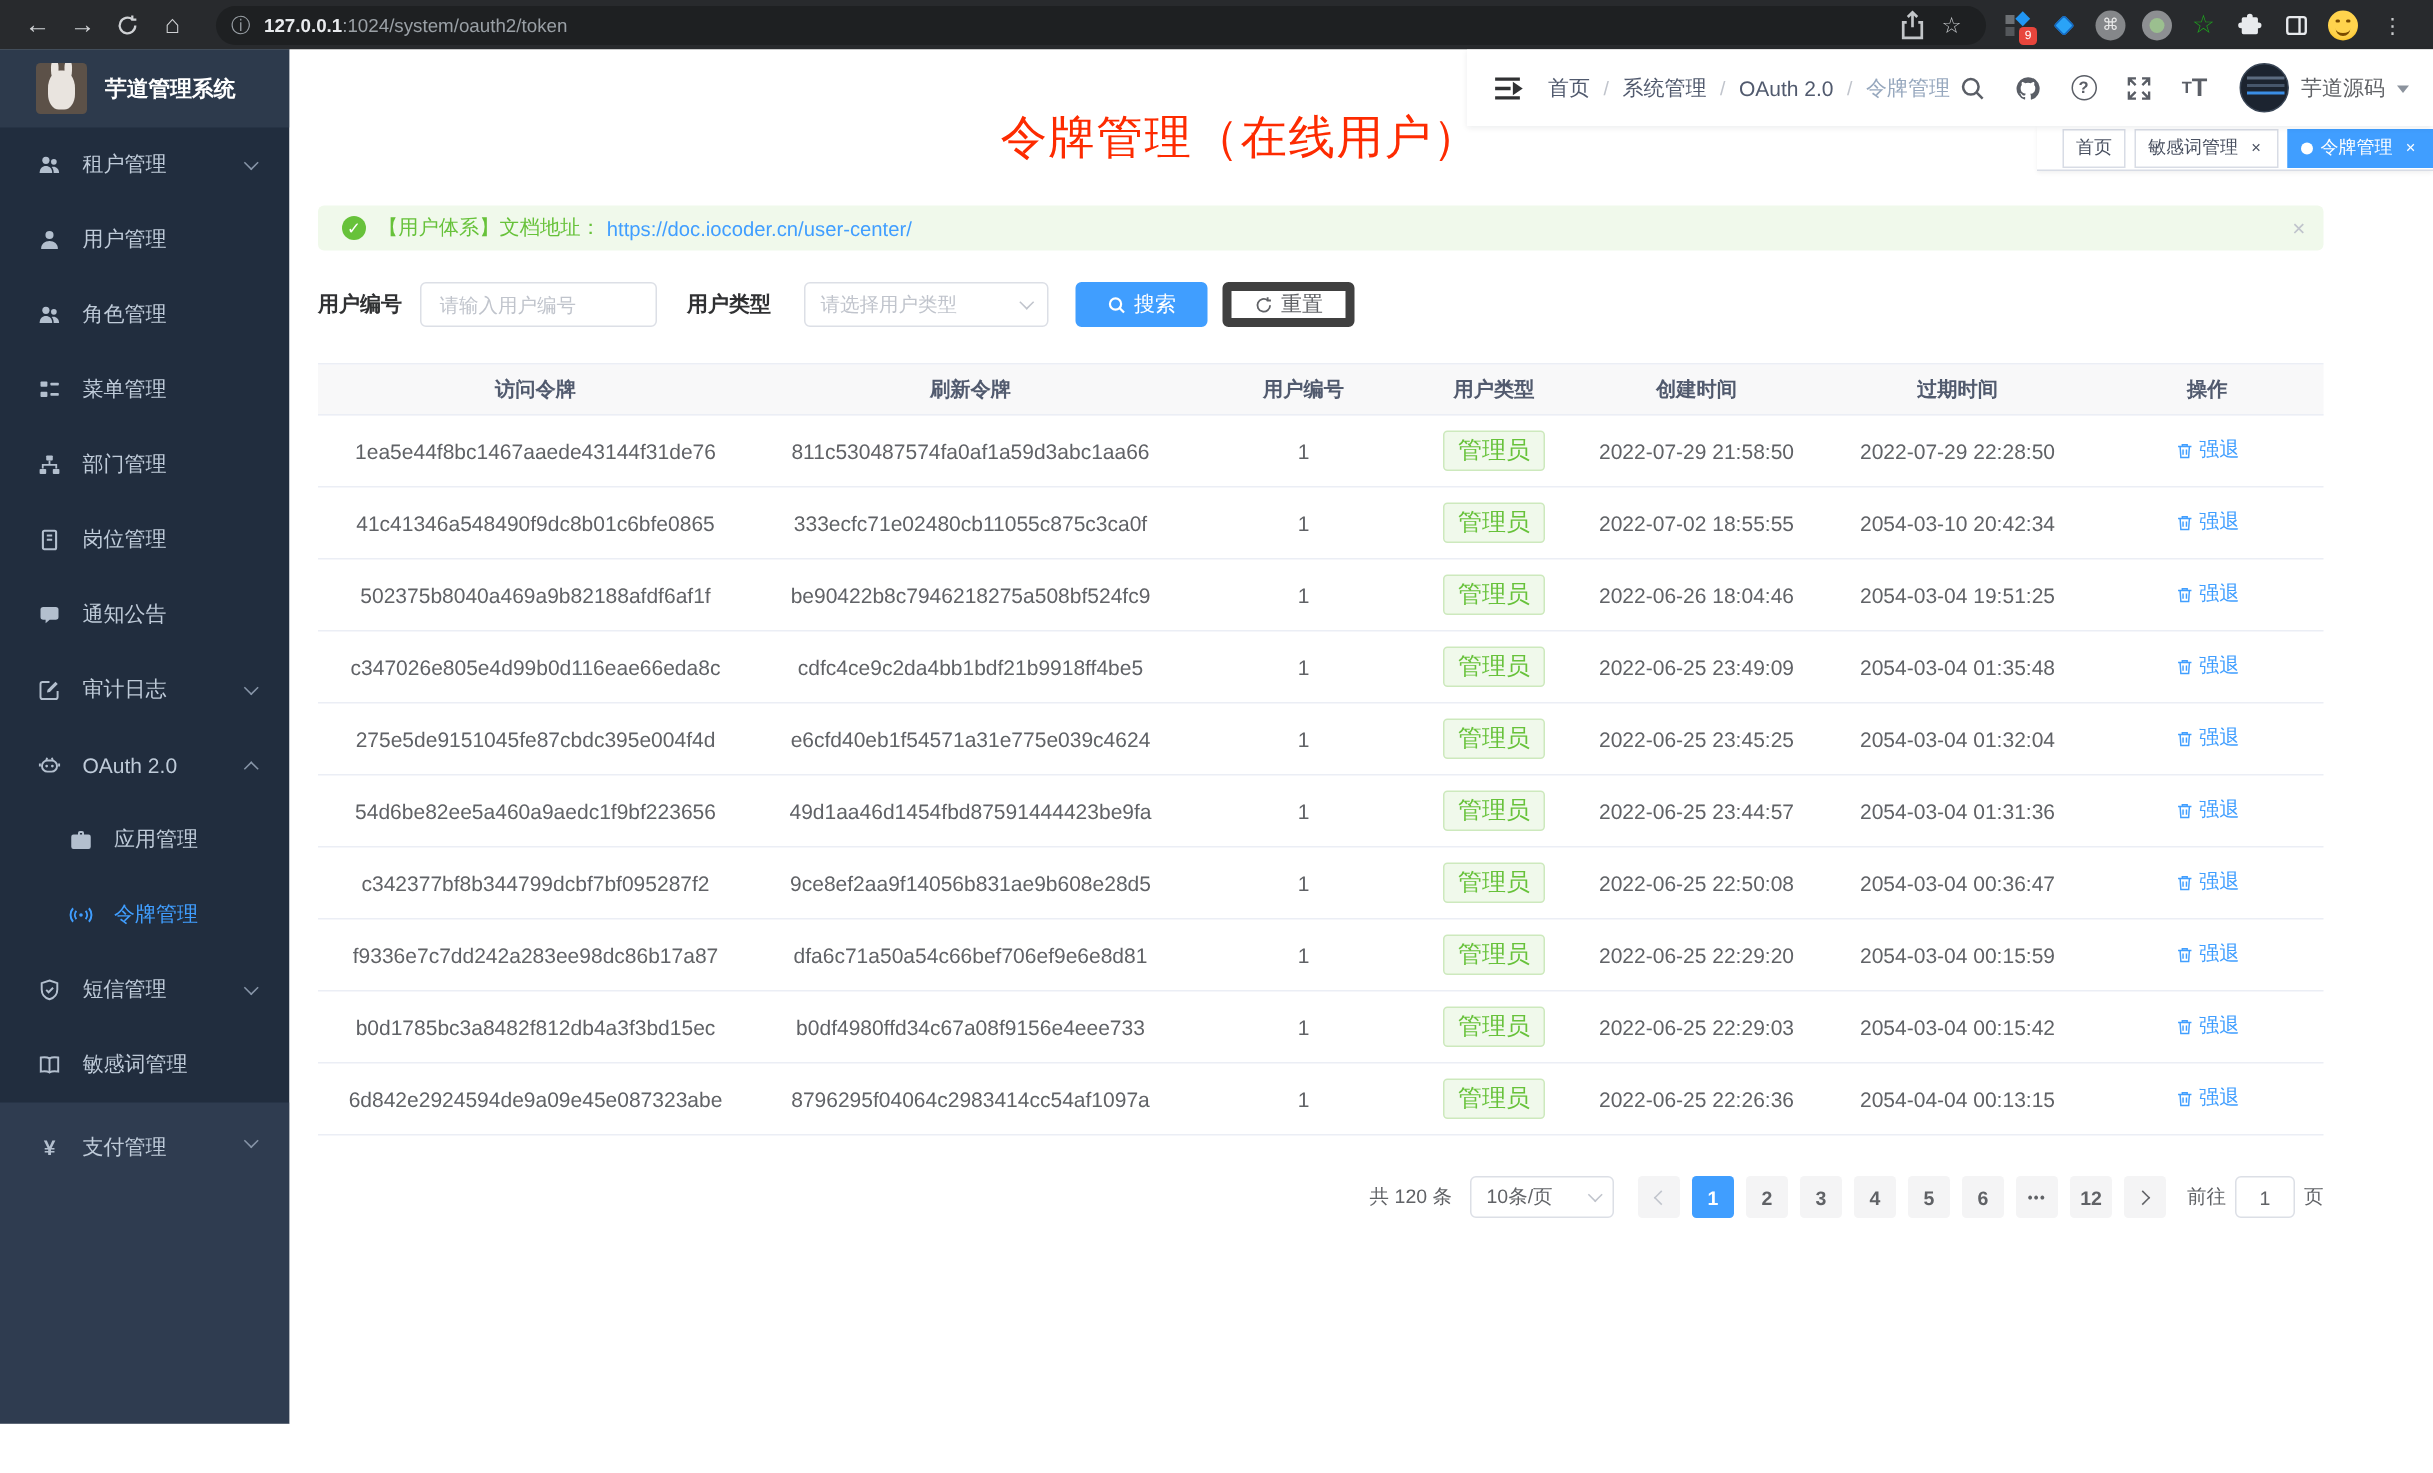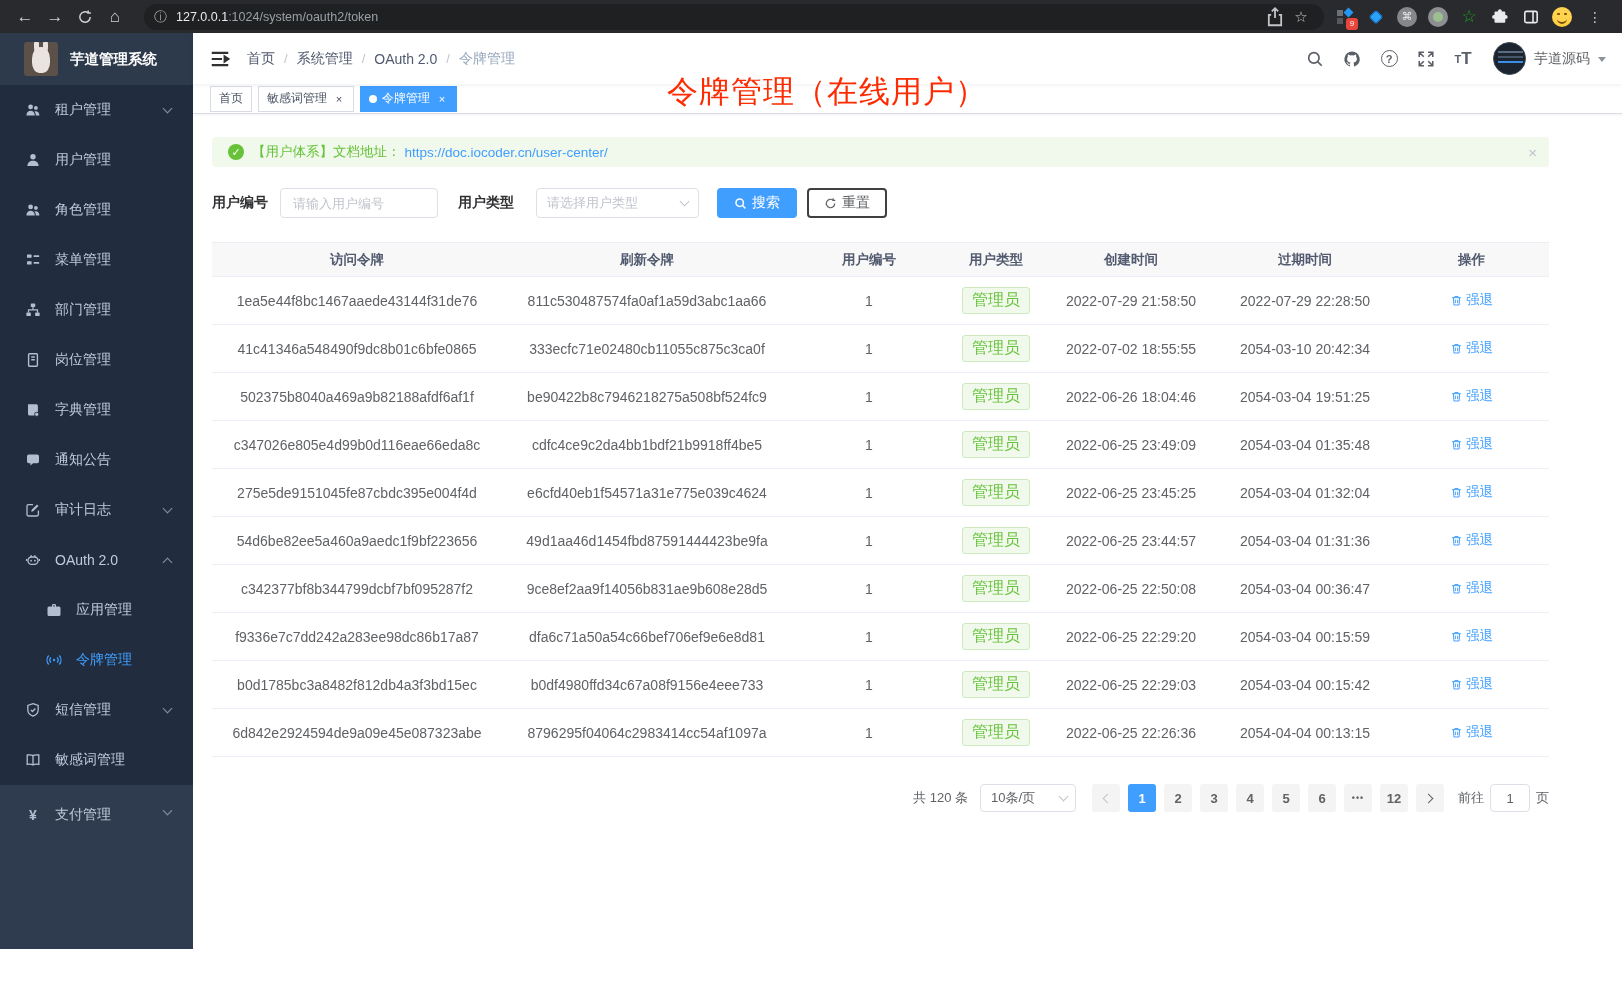--- a/index.html
+++ b/index.html
@@ -7,21 +7,21 @@
   body { font-family:"Liberation Sans","DejaVu Sans",sans-serif; font-size:14px; color:#606266; background:#fff; position:relative; }
   svg { display:block; }
   .ic { display:inline-flex; width:16px; height:16px; align-items:center; justify-content:center; }
   .ic svg { width:100%; height:100%; }
 
   
   .browser { height:33px; background:#282a2d; display:flex; align-items:center; padding:0 10px; color:#c8cacc; }
   .bnav { width:30px; height:26px; display:flex; align-items:center; justify-content:center; font-size:17px; color:#cfd1d4; cursor:pointer; }
   .urlbar { flex:0 0 auto; width:1180px; height:26px; margin-left:14px; background:#1e2022; border-radius:14px; display:flex; align-items:center; padding:0 10px; }
   .urlbar .info { font-size:13px; color:#9aa0a6; margin-right:9px; }
-  .url-host { color:#e8eaed; font-size:12.5px; font-weight:400; }
+  .url-host { color:#e8eaed; font-size:12.5px; font-weight:700; }
   .url-path { color:#9aa0a6; font-size:12.5px; }
   .urlbar .spacer { flex:1; }
   .url-ic { width:26px; height:22px; display:flex; align-items:center; justify-content:center; color:#c3c6c9; }
   .exts { display:flex; align-items:center; margin-left:10px; gap:9px; }
   .extic { width:22px; height:22px; display:flex; align-items:center; justify-content:center; position:relative; }
   .grid-sq1{position:absolute;left:3px;top:4px;width:6px;height:6px;background:#6d7074;}
   .grid-sq2{position:absolute;left:3px;top:12px;width:6px;height:6px;background:#54575b;}
   .grid-di{position:absolute;left:11px;top:3px;width:7px;height:7px;background:#2196f3;transform:rotate(45deg);}
   .grid-badge{position:absolute;right:-2px;bottom:-2px;min-width:12px;height:12px;background:#e8453c;color:#fff;font-size:8px;border-radius:3px;display:flex;align-items:center;justify-content:center;padding:0 2px;}
   .gem{width:10px;height:10px;background:#2aa3f7;transform:rotate(45deg);border-radius:2px;box-shadow:0 0 0 1px #1565c0 inset;}
@@ -48,21 +48,21 @@
   .menu-item .mi-icon { width:16px; height:16px; margin-right:14px; color:#b3bfce; flex:0 0 16px; display:flex; align-items:center; justify-content:center; font-size:14px; }
   .menu-item.indent { padding-left:46px; }
   .menu-item.active { color:#409eff; }
   .menu-item.active .mi-icon { color:#409eff; }
   .menu-base { background:#2f3c50; flex:1; padding-top:2px; }
   .menu-base .menu-item { height:55px; }
   .chev { width:7px; height:7px; border-right:1.5px solid #8795a8; border-bottom:1.5px solid #8795a8; position:absolute; right:22px; }
   .chev.down { transform:rotate(45deg); top:20px; }
   .chev.up { transform:rotate(-135deg); top:24px; }
 
-  .main { flex:1; display:flex; flex-direction:column; background:#fff; position:relative; }
+  .main { flex:1; display:flex; flex-direction:column; background:#fff; position:relative;align-items:flex-end; }
   .navbar { height:51px; background:#fff; display:flex; align-items:center; padding:0 16px; box-shadow:0 1px 4px rgba(0,21,41,.08); position:relative; z-index:2; }
   .hamb { width:22px; height:22px; display:flex; align-items:center; justify-content:center; color:#303133; cursor:pointer; }
   .crumbs { display:flex; align-items:center; margin-left:16px; gap:9px; font-size:14px; }
   .crumb { color:#515a6e; }
   .crumb.last { color:#97a8be; }
   .crumb-sep { color:#c0c4cc; font-size:13px; }
   .nav-right { margin-left:auto; display:flex; align-items:center; gap:7px; }
   .nav-ic { width:30px; height:30px; display:flex; align-items:center; justify-content:center; color:#5a5e66; cursor:pointer; }
   .nav-ic svg { width:18px; height:18px; }
   .qicon { width:17px; height:17px; border:1.4px solid #5a5e66; border-radius:50%; font-size:11px; display:flex; align-items:center; justify-content:center; font-weight:700; }
@@ -90,21 +90,21 @@
   .alert-text { color:#67c23a; font-size:13.5px; }
   .alert-link { color:#409eff; font-size:13.5px; text-decoration:none; margin-left:4px; }
   .alert-close { position:absolute; right:12px; color:#c0c4cc; font-size:15px; cursor:pointer; }
 
   .search-row { display:flex; align-items:center; margin-top:21px; gap:10px; }
   .f-label { font-weight:700; color:#303133; font-size:14px; margin-right:2px; }
   .f-input { width:158px; height:30px; border:1px solid #dcdfe6; border-radius:4px; padding:0 12px; font-size:13px; color:#606266; font-family:inherit; outline:none; }
   .f-input::placeholder { color:#c0c4cc; }
   .f-select { width:163px; height:30px; border:1px solid #dcdfe6; border-radius:4px; padding:0 10px; display:flex; align-items:center; justify-content:space-between; color:#c0c4cc; font-size:13px; cursor:pointer; margin-left:10px;gap:36px; }
   .sel-chev { width:7px; height:7px; border-right:1.3px solid #c0c4cc; border-bottom:1.3px solid #c0c4cc; transform:rotate(45deg); margin-top:-3px; }
-  .btn { height:30px; border-radius:4px; display:inline-flex; align-items:center; justify-content:center; gap:5px; font-size:14px; padding:0 15px; cursor:pointer; border:2px solid #404040; background:#fff; color:#606266; }
+  .btn { height:30px; border-radius:4px; display:inline-flex; align-items:center; justify-content:center; gap:5px; font-size:14px; padding:0 15px; cursor:pointer; border:6px solid #404040; background:#fff; color:#606266; }
   .btn.primary { background:#409eff; border-color:#409eff; color:#fff; margin-left:8px; }
   .btn .ic { width:13px; height:13px; }
 
   table.grid { width:1337px; border-collapse:collapse; table-layout:fixed; margin-top:24px; font-size:14px; }
   table.grid th { background:#f8f8f9; color:#515a6e; font-weight:700; height:34px; border-bottom:1px solid #ebeef5; border-top:1px solid #ebeef5; text-align:center; font-size:13.5px; }
   table.grid td { height:48px; border-bottom:1px solid #ebeef5; text-align:center; color:#606266; overflow:hidden; white-space:nowrap; }
   .tag-green { display:inline-block; background:#f0f9eb; border:1px solid #cde9bd; color:#67c23a; font-size:16px; border-radius:3px; padding:2px 9px; }
   .op-link { color:#409eff; text-decoration:none; display:inline-flex; align-items:center; gap:3px; font-size:13.5px; cursor:pointer; }
   .op-link .ic { width:13px; height:13px; }
 
@@ -260,29 +260,20 @@
             <svg viewBox="0 0 16 16" fill="none" stroke="currentColor" stroke-width="1.4">
               <rect x="3.6" y="1.8" width="8.8" height="12.4" rx="1"></rect>
               <path d="M6.2 5h3.6M6.2 7.8h3.6"></path>
             </svg>
           </span>
           <span class="mi-label">岗位管理</span>
         </div>
         <div class="menu-item">
           <span class="mi-icon">
             <svg viewBox="0 0 16 16" fill="currentColor">
-              <path d="M3 2.2h8.3A1.6 1.6 0 0 1 12.9 3.8v7.6l-2.4-.3-.4 2.5H4.6A1.6 1.6 0 0 1 3 12z"></path>
-              <circle cx="11.7" cy="12.3" r="2.1" stroke="#212d3e" stroke-width=".9"></circle>
-            </svg>
-          </span>
-          <span class="mi-label">字典管理</span>
-        </div>
-        <div class="menu-item">
-          <span class="mi-icon">
-            <svg viewBox="0 0 16 16" fill="currentColor">
               <path d="M2 4.4a1.8 1.8 0 0 1 1.8-1.8h8.4A1.8 1.8 0 0 1 14 4.4v5a1.8 1.8 0 0 1-1.8 1.8H8.1l-2.7 2.3v-2.3H3.8A1.8 1.8 0 0 1 2 9.4z"></path>
             </svg>
           </span>
           <span class="mi-label">通知公告</span>
         </div>
         <div class="menu-item">
           <span class="mi-icon">
             <svg viewBox="0 0 16 16" fill="none" stroke="currentColor" stroke-width="1.3">
               <path d="M13.4 8.6v4a1.4 1.4 0 0 1-1.4 1.4H3.4A1.4 1.4 0 0 1 2 12.6V4a1.4 1.4 0 0 1 1.4-1.4H8"></path>
               <path d="M6.3 9.7l1.9-.4 5.3-5.3-1.5-1.5-5.3 5.3z" fill="currentColor" stroke="none"></path>

